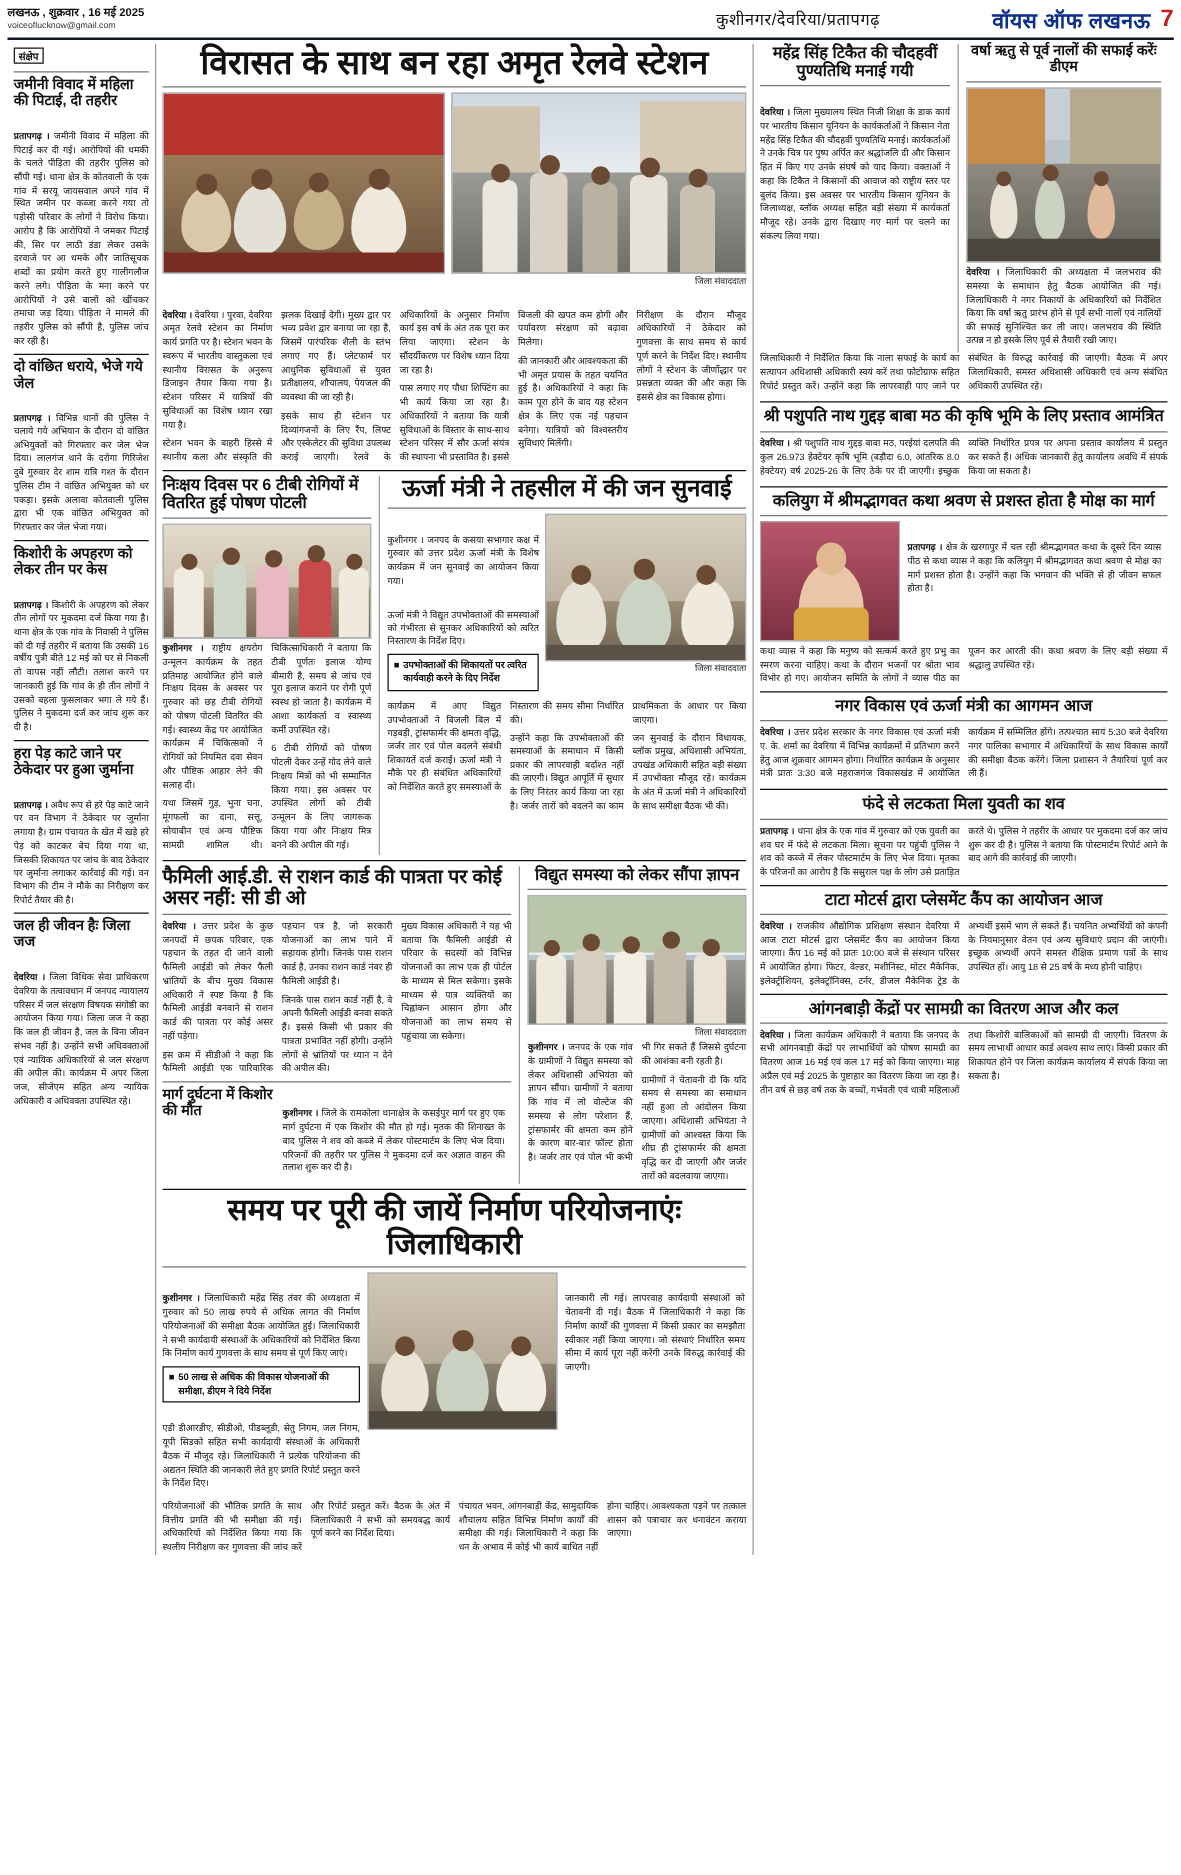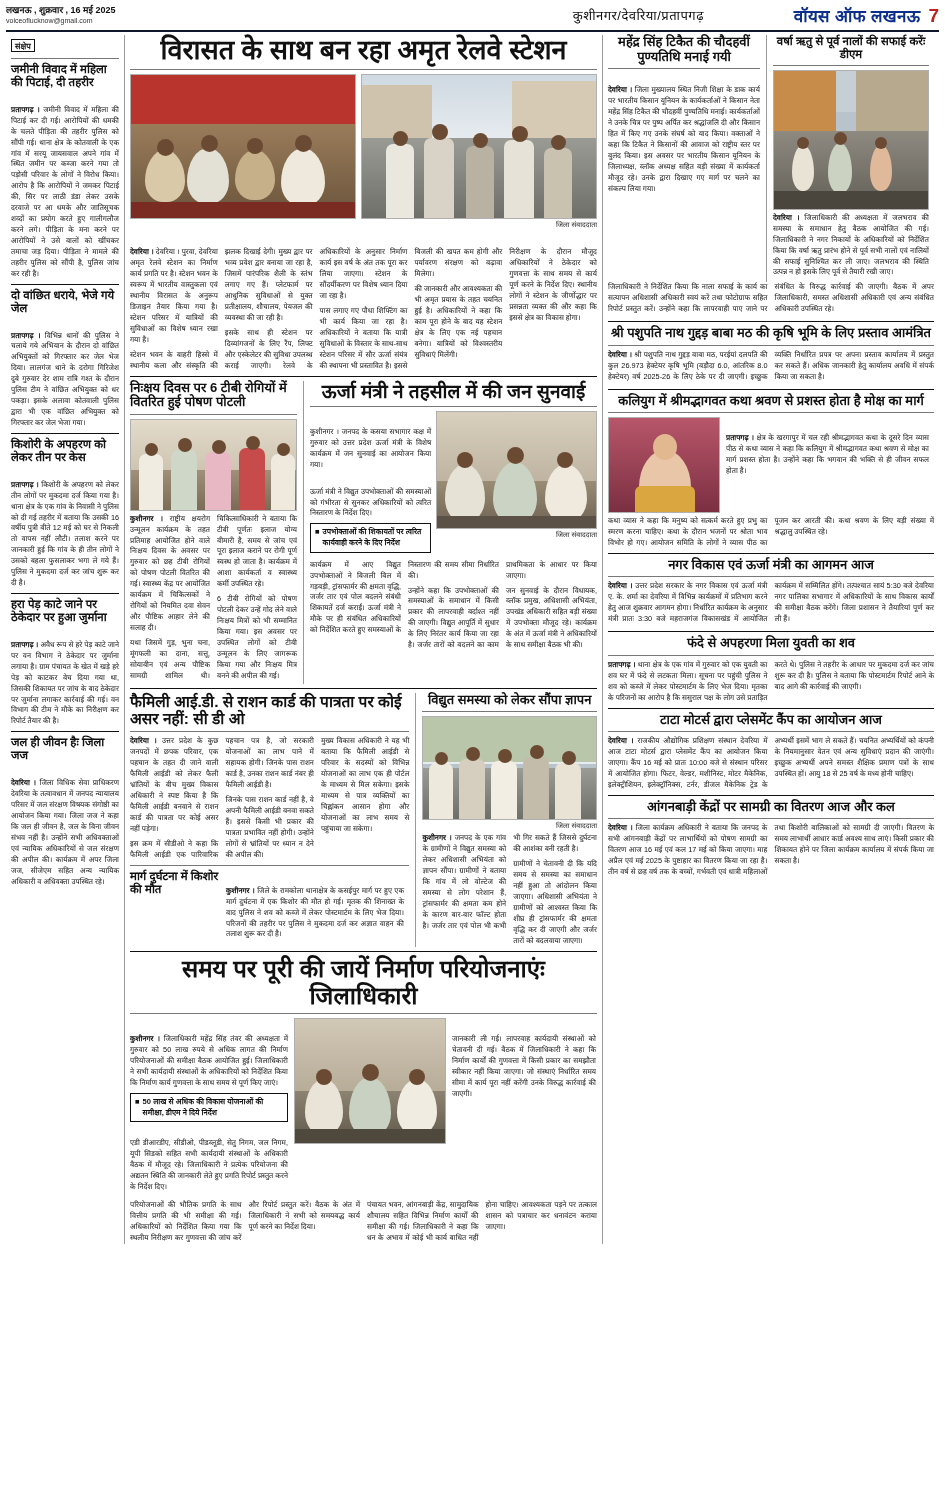--- a/index.html
+++ b/index.html
@@ -406,21 +406,21 @@
         <div class="hl hl-s center">नगर विकास एवं ऊर्जा मंत्री का आगमन आज</div>
         <div class="thinrule"></div>
         <div class="cols2">
           <p class="body"><span class="lead">देवरिया ।</span> <span>उत्तर प्रदेश सरकार के नगर विकास एवं ऊर्जा मंत्री ए. के. शर्मा का देवरिया में विभिन्न कार्यक्रमों में प्रतिभाग करने हेतु आज शुक्रवार आगमन होगा। निर्धारित कार्यक्रम के अनुसार मंत्री प्रातः 3:30 बजे महराजगंज विकासखंड में आयोजित कार्यक्रम में सम्मिलित होंगे। तत्पश्चात सायं 5:30 बजे देवरिया नगर पालिका सभागार में अधिकारियों के साथ विकास कार्यों की समीक्षा बैठक करेंगे। जिला प्रशासन ने तैयारियां पूर्ण कर ली हैं।</span></p>
         </div>
       </div>
 
       <div class="rule"></div>
 
       <div>
-        <div class="hl hl-s center">फंदे से अपहरणा मिला युवती का शव</div>
+        <div class="hl hl-s center">फंदे से लटकता मिला युवती का शव</div>
         <div class="thinrule"></div>
         <div class="cols2">
           <p class="body"><span class="lead">प्रतापगढ़ ।</span> <span>थाना क्षेत्र के एक गांव में गुरुवार को एक युवती का शव घर में फंदे से लटकता मिला। सूचना पर पहुंची पुलिस ने शव को कब्जे में लेकर पोस्टमार्टम के लिए भेज दिया। मृतका के परिजनों का आरोप है कि ससुराल पक्ष के लोग उसे प्रताड़ित करते थे। पुलिस ने तहरीर के आधार पर मुकदमा दर्ज कर जांच शुरू कर दी है। पुलिस ने बताया कि पोस्टमार्टम रिपोर्ट आने के बाद आगे की कार्रवाई की जाएगी।</span></p>
         </div>
       </div>
 
       <div class="rule"></div>
 
       <div>
         <div class="hl hl-s center">टाटा मोटर्स द्वारा प्लेसमेंट कैंप का आयोजन आज</div>

